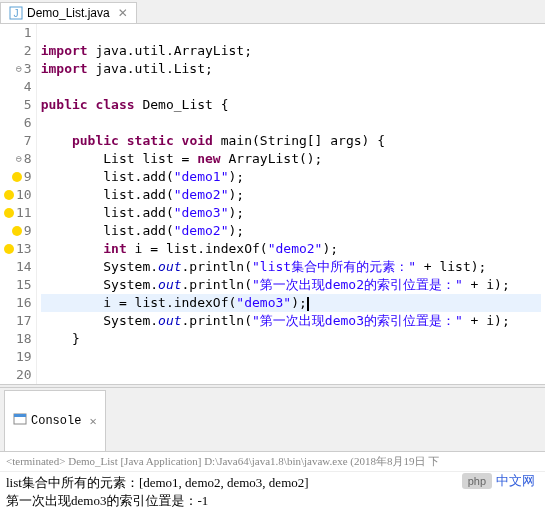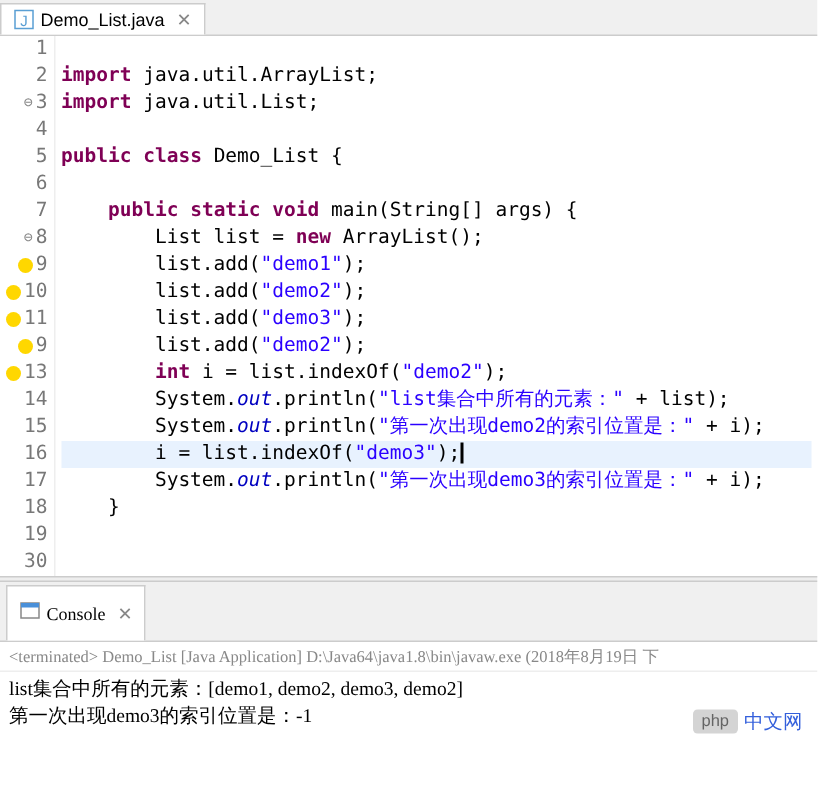--- a/index.html
+++ b/index.html
@@ -15,21 +15,21 @@
     .bulb { width: 10px; height: 10px; background: #ffd700; border-radius: 50%; display: inline-block; }
     .code { flex: 1; padding: 0 4px; }
     .code-line { height: 18px; line-height: 18px; white-space: pre; }
     .kw { color: #7f0055; font-weight: bold; }
     .str { color: #2a00ff; }
     .field { color: #0000c0; font-style: italic; }
     .highlight-line { background: #e8f2fe; }
     .cursor { border-right: 2px solid #000; display: inline-block; height: 14px; vertical-align: middle; }
     .separator { height: 4px; background: #eee; border-top: 1px solid #ccc; border-bottom: 1px solid #ccc; }
     .console-tab-bar { background: #f0f0f0; border-bottom: 1px solid #ccc; padding: 2px 0 0 4px; display: flex; }
-    .console-tab { background: #fff; border: 1px solid #ccc; border-bottom: none; padding: 9px 8px; display: flex; align-items: center; gap: 4px; font-size: 12px; font-family: Liberation Serif, serif; }
+    .console-tab { background: #fff; border: 1px solid #ccc; border-bottom: none; padding: 21px 8px; display: flex; align-items: center; gap: 4px; font-size: 12px; font-family: Liberation Mono, monospace; }
     .console-header { padding: 2px 6px; color: #888; font-size: 11px; font-family: Liberation Serif, serif; border-bottom: 1px solid #eee; }
     .console-output { padding: 2px 6px; font-family: Liberation Serif, serif; font-size: 13px; }
     .console-line { line-height: 18px; }
     .watermark { position: fixed; bottom: 35px; right: 10px; display: flex; align-items: center; gap: 4px; opacity: 0.9; }
     .watermark-badge { background: #d0d0d0; border-radius: 3px; padding: 2px 6px; font-size: 11px; font-family: sans-serif; color: #555; text-align: center; }
     .watermark-text { font-size: 13px; font-family: sans-serif; color: #1d4ed8; }
   </style>
 </head>
 <body>
 
@@ -106,21 +106,21 @@
       <div class="gutter-line">
         <span>17</span>
       </div>
       <div class="gutter-line">
         <span>18</span>
       </div>
       <div class="gutter-line">
         <span>19</span>
       </div>
       <div class="gutter-line">
-        <span>30</span>
+        <span>20</span>
       </div>
     </div>
   <div class="code" id="code">
       <div class="code-line"></div>
       <div class="code-line"><span class="kw">import</span> java.util.ArrayList;</div>
       <div class="code-line"><span class="kw">import</span> java.util.List;</div>
       <div class="code-line"></div>
       <div class="code-line"><span class="kw">public</span> <span class="kw">class</span> Demo_List {</div>
       <div class="code-line"></div>
       <div class="code-line">    <span class="kw">public</span> <span class="kw">static</span> <span class="kw">void</span> main(String[] args) {</div>

